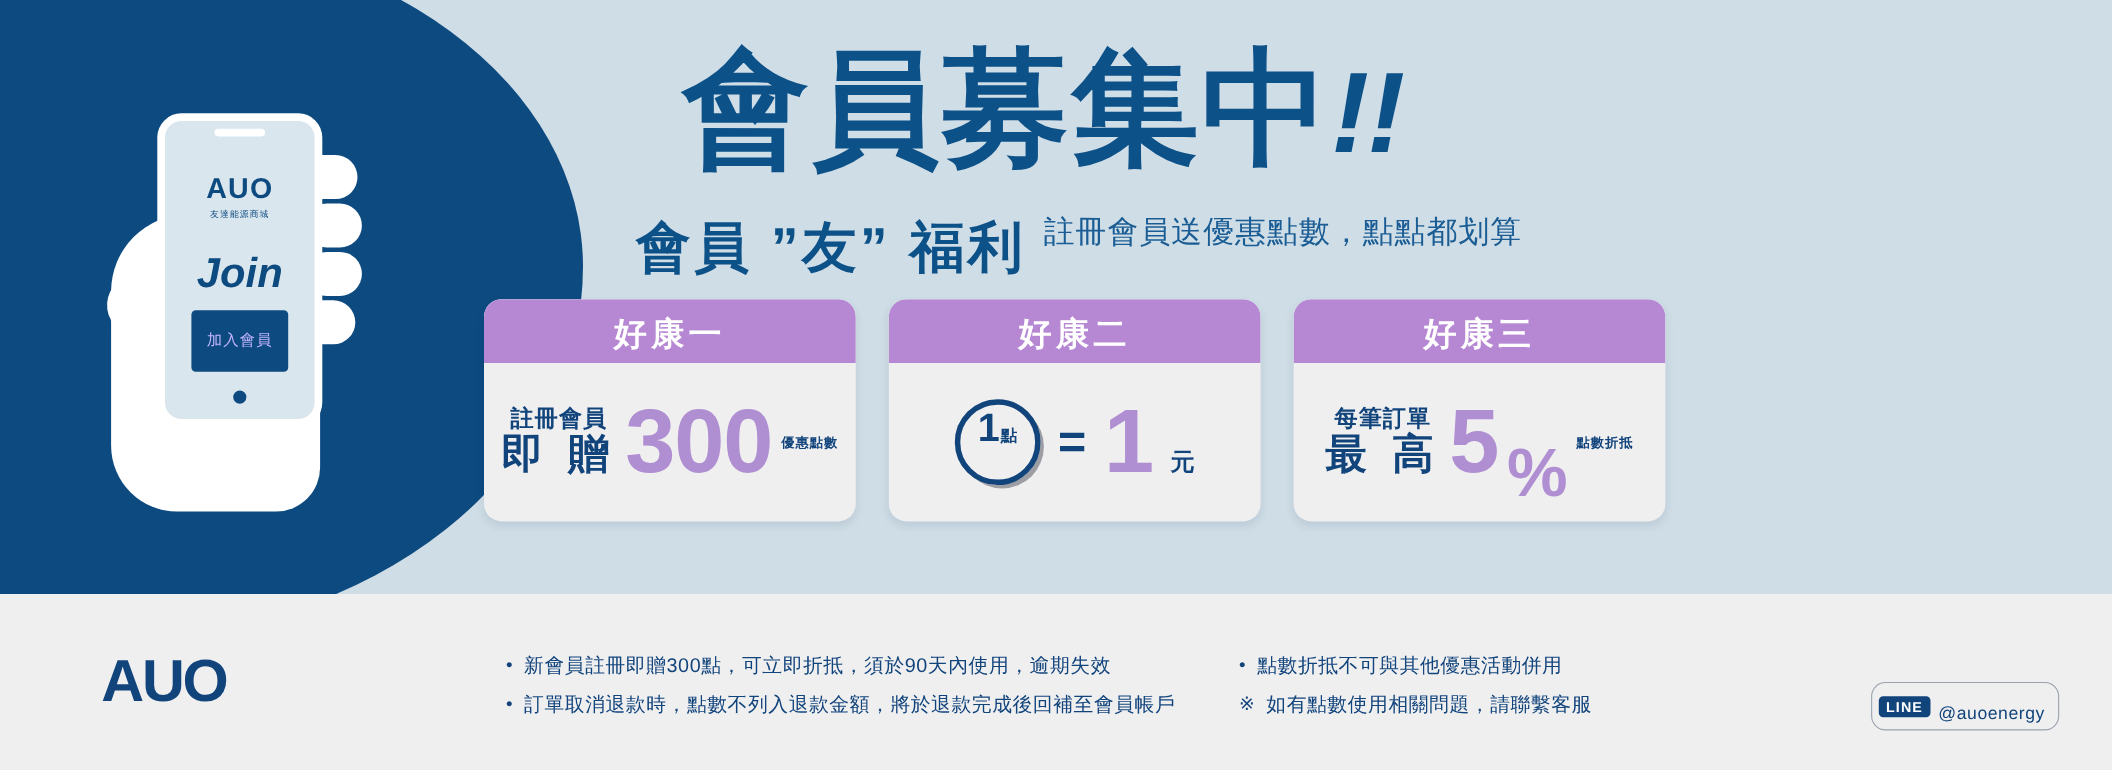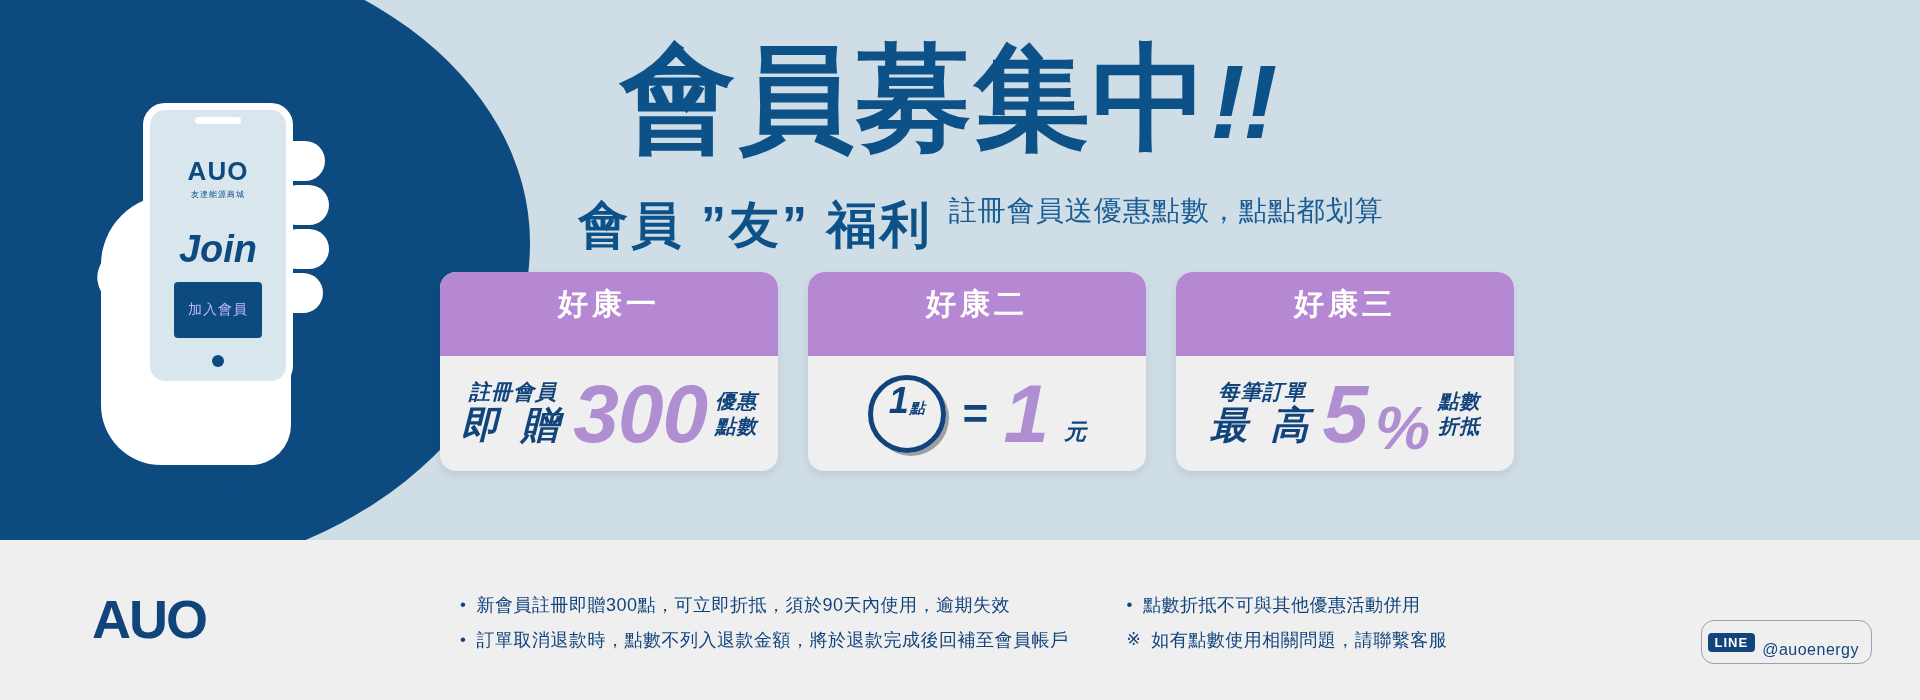--- a/index.html
+++ b/index.html
@@ -112,41 +112,41 @@
     width: 338px;
     border-radius: 16px;
     overflow: hidden;
     box-shadow: 0 4px 8px rgba(20,50,80,0.10);
     background: #efeff0;
   }
   .card-head {
     background: #b688d4;
     color: #ffffff;
     font-size: 30px; font-weight: bold; letter-spacing: 4px;
-    text-align: center; padding: 12px 0 31px;
+    text-align: center; padding: 12px 0 5px;
     border-radius: 16px 16px 0 0;
   }
   .card-body {
-    height: 115px;
+    height: 144px;
     display: flex; align-items: center; justify-content: center;
-    gap: 8px; padding: 0 14px; font-style: italic;
+    gap: 8px; padding: 0 14px;
   }
   .stack {
     display: flex; flex-direction: column; align-items: center;
     color: #12447c; font-weight: bold; line-height: 1.12;
   }
   .stack .l1 { font-size: 21px; letter-spacing: 1px; }
   .stack .l2 { font-size: 38px; letter-spacing: 6px; }
   .bignum {
     color: #b08ed2; font-size: 82px; font-weight: bold; line-height: 0.95;
     letter-spacing: -1px;
   }
   .unit-stack {
-    display: flex; flex-direction: column; align-items: flex-start;
-    color: #12447c; font-weight: bold; font-size: 20px; line-height: 1.25;
+    display: flex; flex-direction: row; align-items: flex-start;
+    color: #12447c; font-weight: bold; font-size: 12px; line-height: 1.25;
     letter-spacing: 1px;
   }
 
   
   .coin-row { display: flex; align-items: center; gap: 16px; }
   .coin {
     width: 78px; height: 78px; border-radius: 50%;
     border: 5px solid #12447c;
     display: flex; align-items: baseline; justify-content: center;
     color: #12447c; font-weight: bold;

